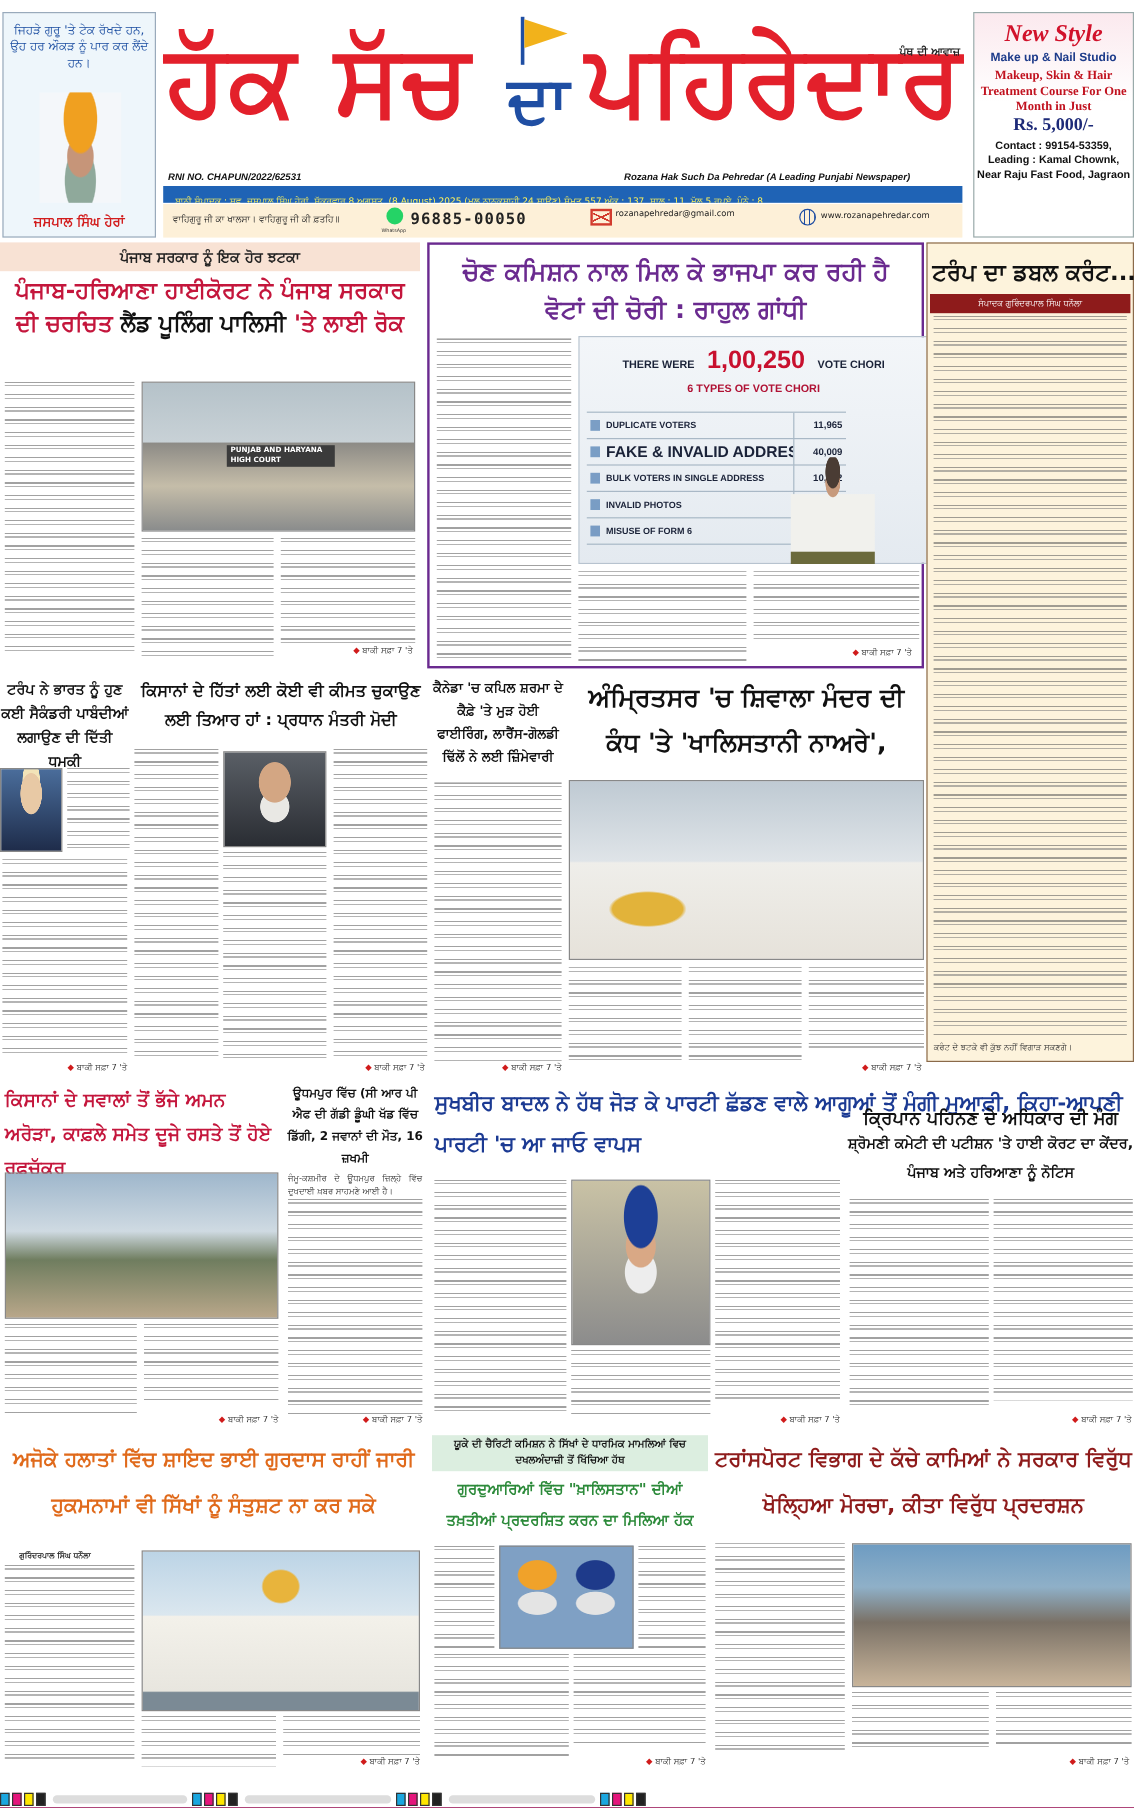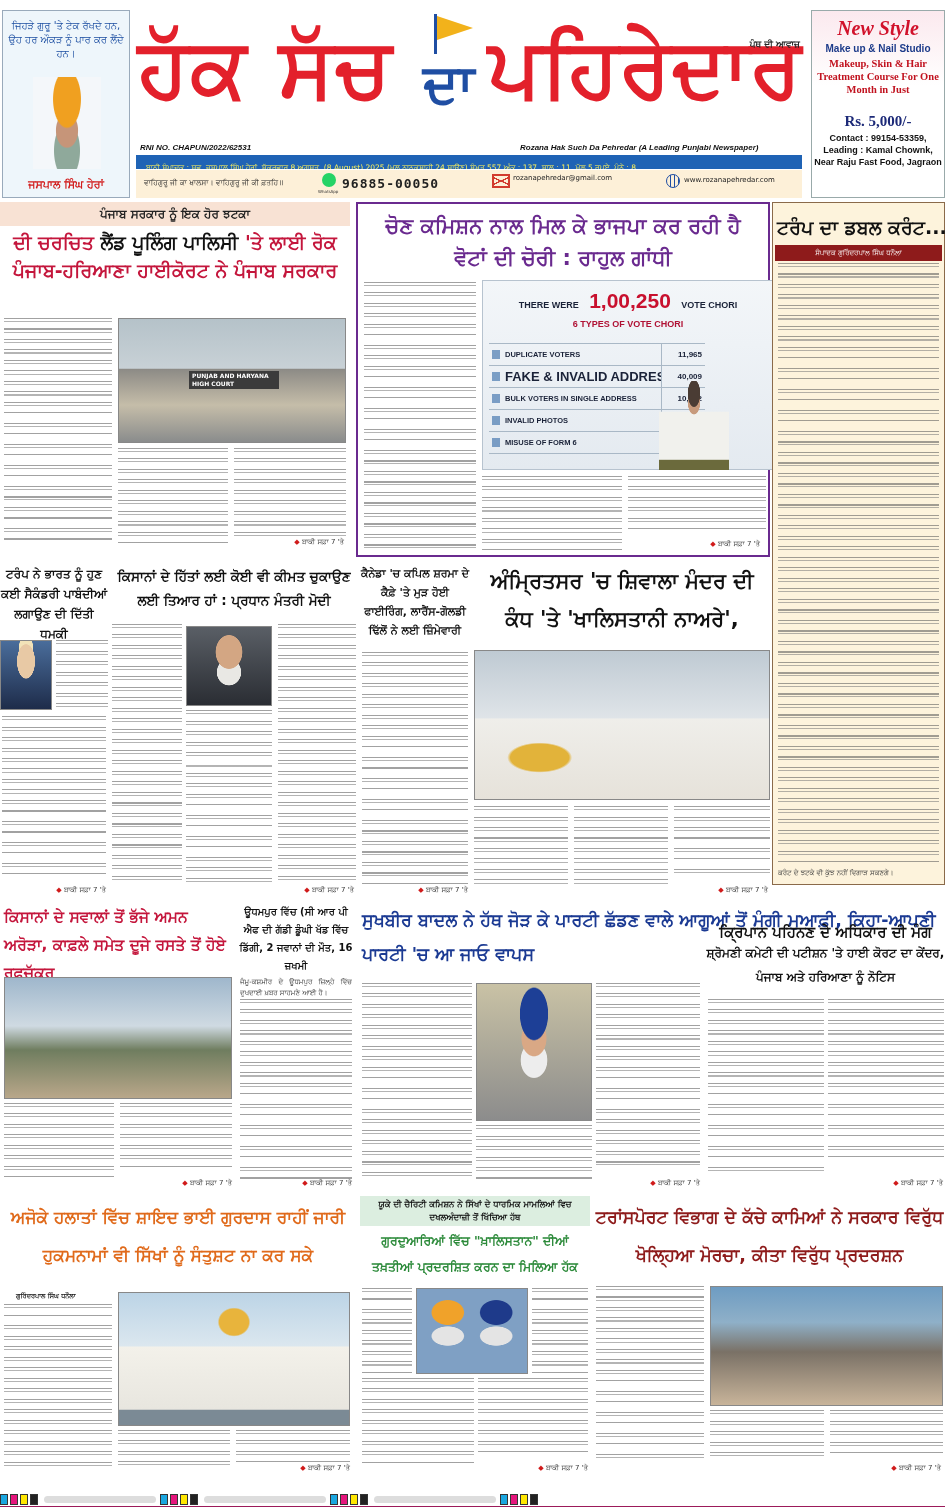--- a/index.html
+++ b/index.html
@@ -47,34 +47,34 @@
   <span style="position:absolute;left:356px;top:4px;width:18px;height:14px;border:2px solid #d23b2e;background:linear-gradient(155deg,transparent 45%,#d23b2e 46%,#d23b2e 54%,transparent 55%),linear-gradient(25deg,transparent 45%,#d23b2e 46%,#d23b2e 54%,transparent 55%);"></span>
   <span style="position:absolute;left:377px;top:4px;font-size:7px;color:#222;">rozanapehredar@gmail.com</span>
   <span style="position:absolute;left:530px;top:4px;width:14px;height:14px;border-radius:50%;border:1.5px solid #1f4ea3;background:repeating-linear-gradient(90deg,transparent 0,transparent 3px,#1f4ea3 3px,#1f4ea3 4px);"></span>
   <span style="position:absolute;left:548px;top:6px;font-size:7px;color:#222;">www.rozanapehredar.com</span>
 </div>
 
 <div class="abs" style="left:811px;top:10px;width:134px;height:188px;border:1px solid #9aa;background:linear-gradient(180deg,#fbe9ee,#fff 40%,#fff);text-align:center;font-family:'Liberation Sans',sans-serif;">
   <div style="font-family:'Liberation Serif',serif;font-style:italic;font-weight:bold;font-size:20px;color:#d1122b;margin-top:6px;">New Style</div>
   <div style="font-size:10px;font-weight:bold;color:#1d3b8a;margin-top:3px;">Make up &amp; Nail Studio</div>
   <div style="font-family:'Liberation Serif',serif;font-size:10.5px;font-weight:bold;color:#c1121f;margin-top:3px;line-height:13px;padding:0 3px;">Makeup, Skin &amp; Hair Treatment Course For One Month in Just</div>
-  <div style="font-family:'Liberation Serif',serif;font-size:15px;font-weight:bold;color:#1d2a78;margin-top:17px;">Rs. 5,000/-</div>
+  <div style="font-family:'Liberation Serif',serif;font-size:15px;font-weight:bold;color:#1d2a78;margin-top:0;">Rs. 5,000/-</div>
   <div style="font-size:9px;font-weight:bold;color:#111;margin-top:3px;">Contact : 99154-53359,</div>
   <div style="font-size:9px;font-weight:bold;color:#111;margin-top:2px;">Leading : Kamal Chownk,</div>
   <div style="font-size:9px;font-weight:bold;color:#111;margin-top:2px;">Near Raju Fast Food, Jagraon</div>
 </div>
 
 <div class="abs" style="left:0;top:202px;width:350px;height:350px;">
   <div style="height:24px;background:#f8e2d4;text-align:center;font-size:12px;line-height:24px;font-weight:bold;color:#222;">ਪੰਜਾਬ ਸਰਕਾਰ ਨੂੰ ਇਕ ਹੋਰ ਝਟਕਾ</div>
+  <div class="hl" style="font-size:19px;color:#c4163c;margin-top:6px;">ਪੰਜਾਬ-ਹਰਿਆਣਾ ਹਾਈਕੋਰਟ ਨੇ ਪੰਜਾਬ ਸਰਕਾਰ</div>
   <div class="hl" style="font-size:19px;margin-top:6px;white-space:nowrap;">
     <span style="color:#c4163c">ਦੀ ਚਰਚਿਤ</span>
     <span style="color:#111">ਲੈਂਡ ਪੂਲਿੰਗ ਪਾਲਿਸੀ</span>
     <span style="color:#c4163c">'ਤੇ ਲਾਈ ਰੋਕ</span>
   </div>
-  <div class="hl" style="font-size:19px;color:#c4163c;margin-top:6px;">ਪੰਜਾਬ-ਹਰਿਆਣਾ ਹਾਈਕੋਰਟ ਨੇ ਪੰਜਾਬ ਸਰਕਾਰ</div>
   <div class="txt filler" style="position:absolute;left:4px;top:116px;width:108px;height:228px;"></div>
   <div class="photo" style="position:absolute;left:118px;top:116px;width:228px;height:125px;background:linear-gradient(180deg,#b5c2c9 0,#c8d1d6 40%,#8d8b86 41%,#c5bda9 70%,#8a8c8c);">
     <div style="position:absolute;left:70px;top:52px;font-size:6px;font-weight:bold;color:#fff;background:#3b3b3b;padding:1px 3px;width:90px;line-height:8px;">PUNJAB AND HARYANA HIGH COURT</div>
   </div>
   <div class="txt filler" style="position:absolute;left:118px;top:246px;width:110px;height:100px;"></div>
   <div class="txt filler" style="position:absolute;left:234px;top:246px;width:112px;height:88px;"></div>
   <div class="more" style="position:absolute;right:6px;top:336px;"><span class="arr">◆</span> <span>ਬਾਕੀ ਸਫ਼ਾ 7 'ਤੇ</span></div>
 </div>
 
 <div class="abs" style="left:356px;top:202px;width:414px;height:355px;border:2px solid #6a2a8f;">

